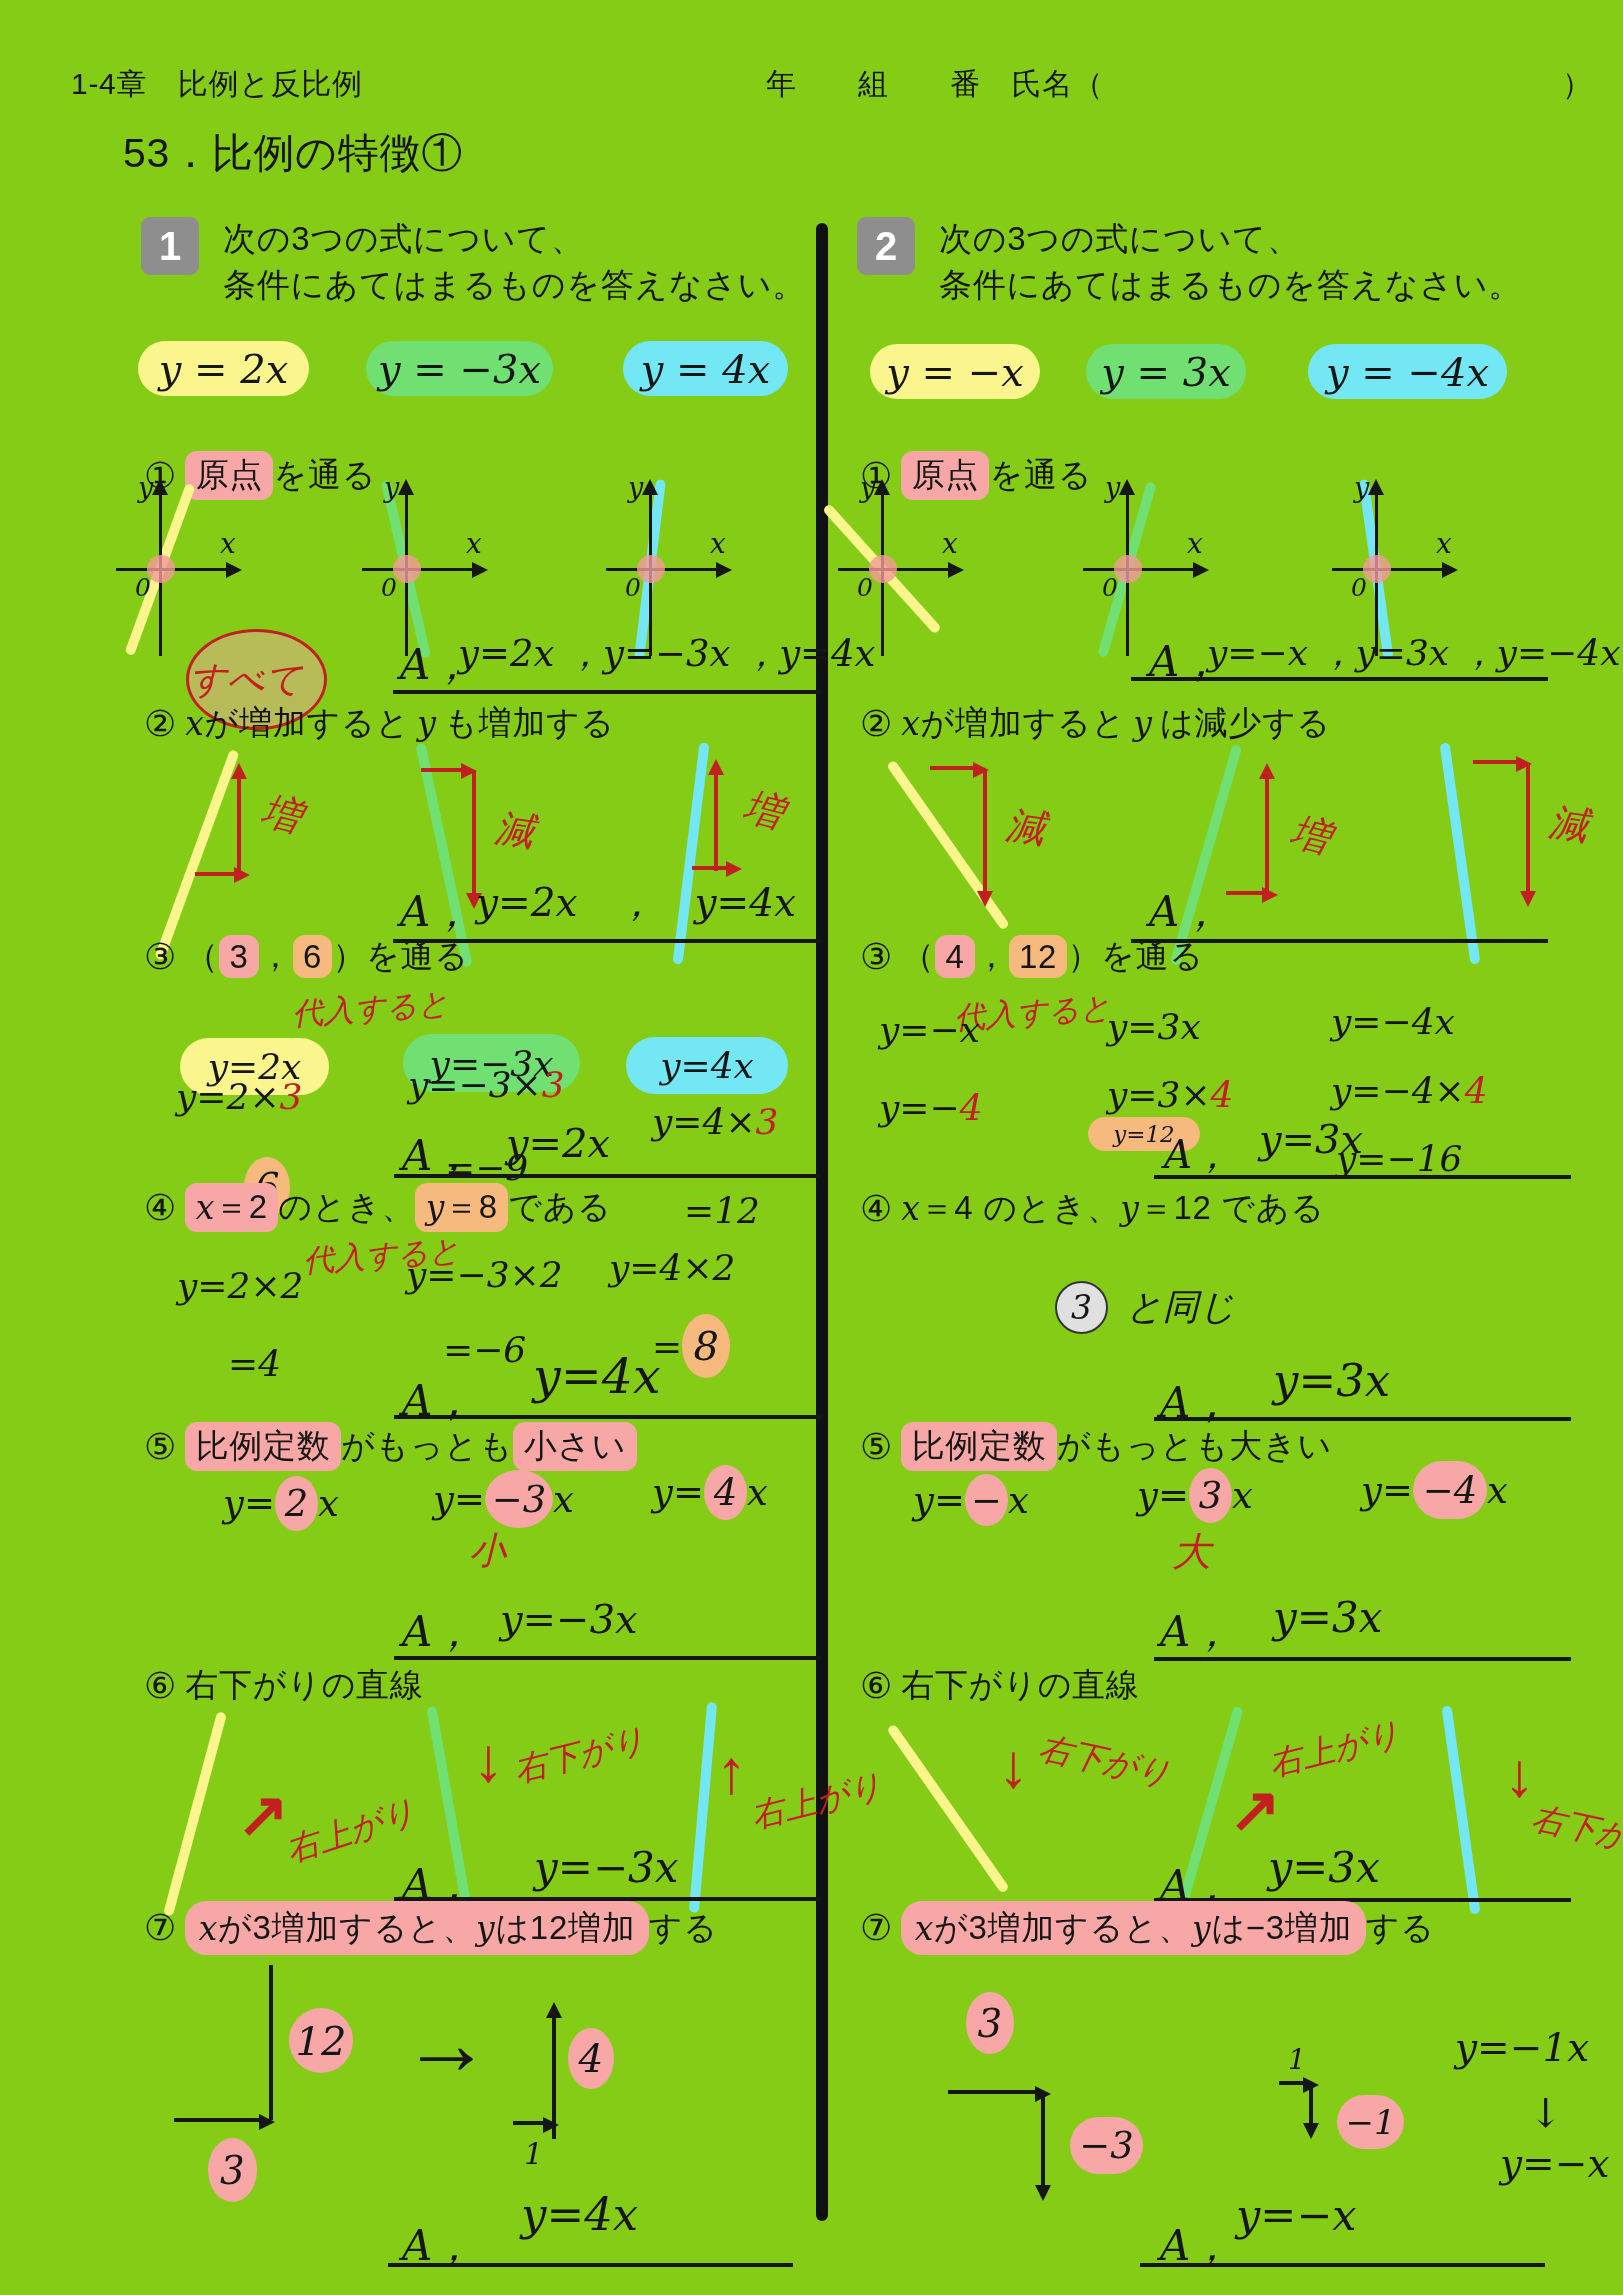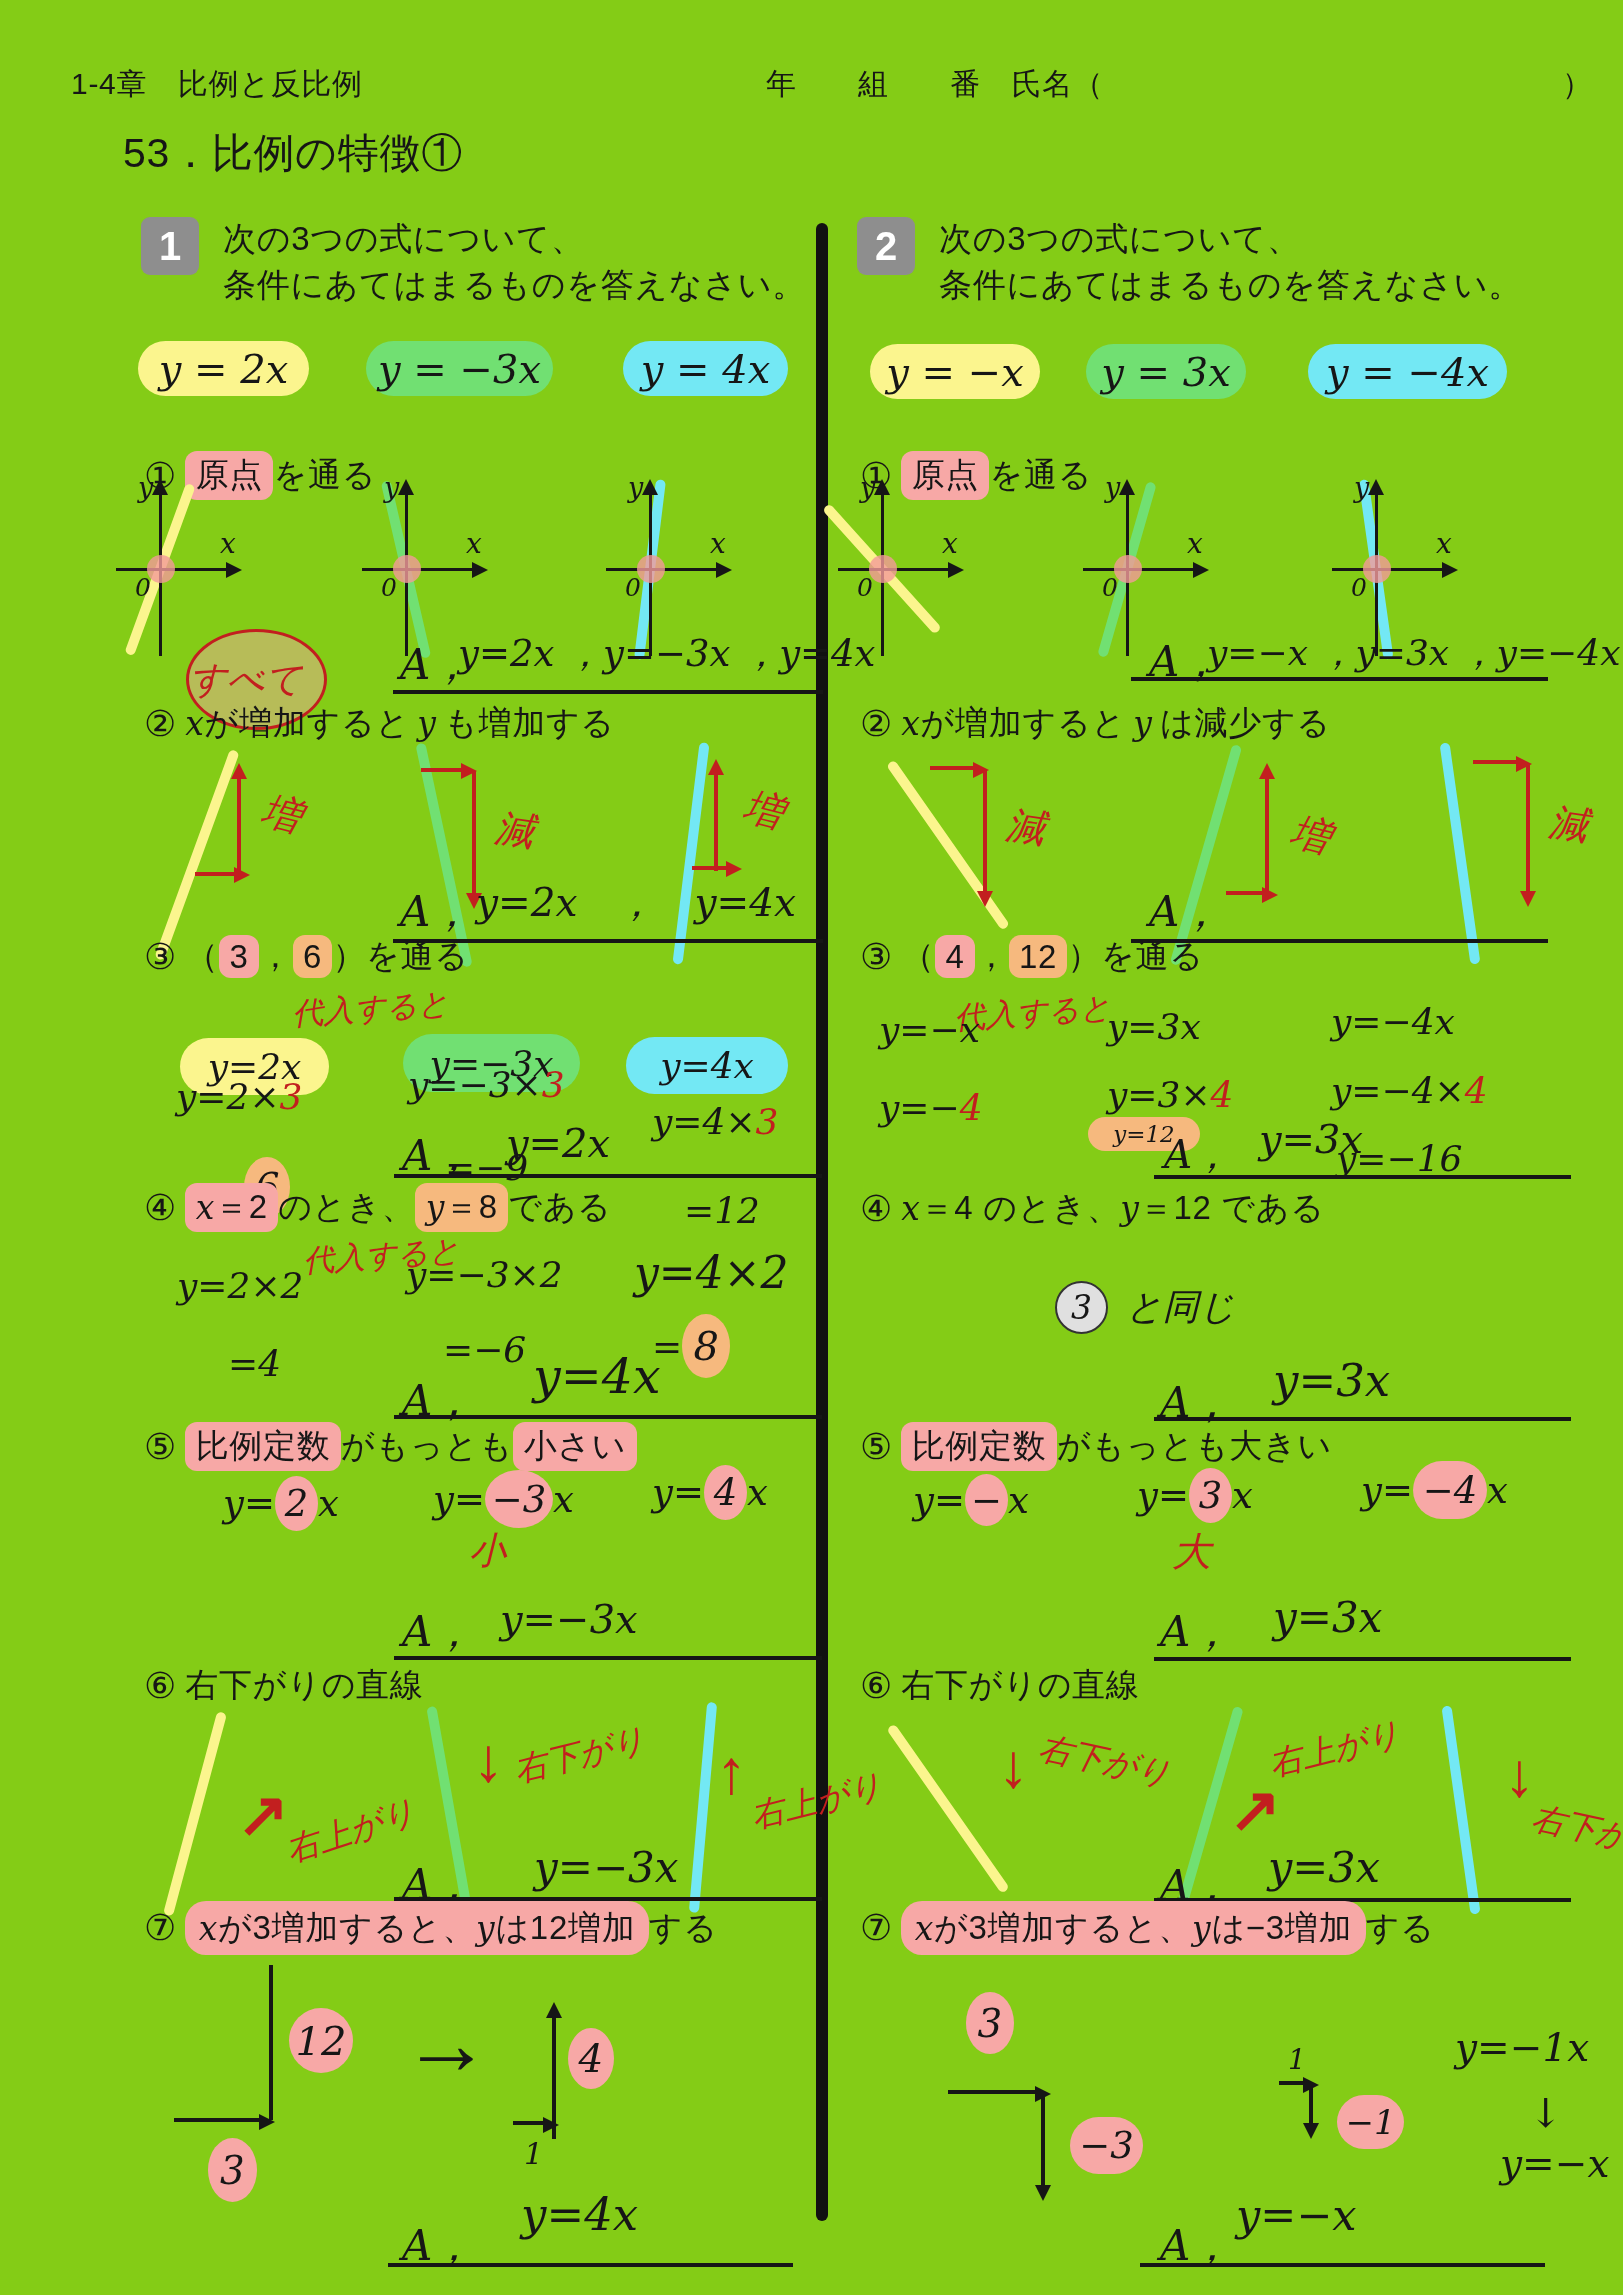--- a/index.html
+++ b/index.html
@@ -302,21 +302,21 @@
         <span>＝8</span>
       </span>
     <span class="ph">である</span>
   </div>
   <div class="a hw red" style="left:303px;top:1235px;font-size:31px;transform:rotate(-4deg)">代入すると</div>
 
   <div class="a hw" style="left:177px;top:1265px;font-size:36px">y=2×2</div>
   <div class="a hw" style="left:228px;top:1343px;font-size:36px">=4</div>
   <div class="a hw" style="left:406px;top:1254px;font-size:36px">y=−3×2</div>
   <div class="a hw" style="left:443px;top:1329px;font-size:36px">=−6</div>
-  <div class="a hw" style="left:634px;top:1247px;font-size:44px">y=4×2</div>
+  <div class="a hw" style="left:609px;top:1247px;font-size:36px">y=4×2</div>
   <div class="a hrow" style="left:652px;top:1314px">
     <span class="hw" style="font-size:36px">=</span>
     <span class="el bgo hw" style="width:48px;height:64px;font-size:40px">8</span>
   </div>
 
   <div class="a hw" style="left:402px;top:1373px;font-size:42px">A，</div>
   <div class="a hw" style="left:533px;top:1348px;font-size:49px">y=4x</div>
   <div class="a ul" style="left:394px;top:1415px;width:428px"></div>
 
   <div class="a hrow" style="left:860px;top:1186px">

